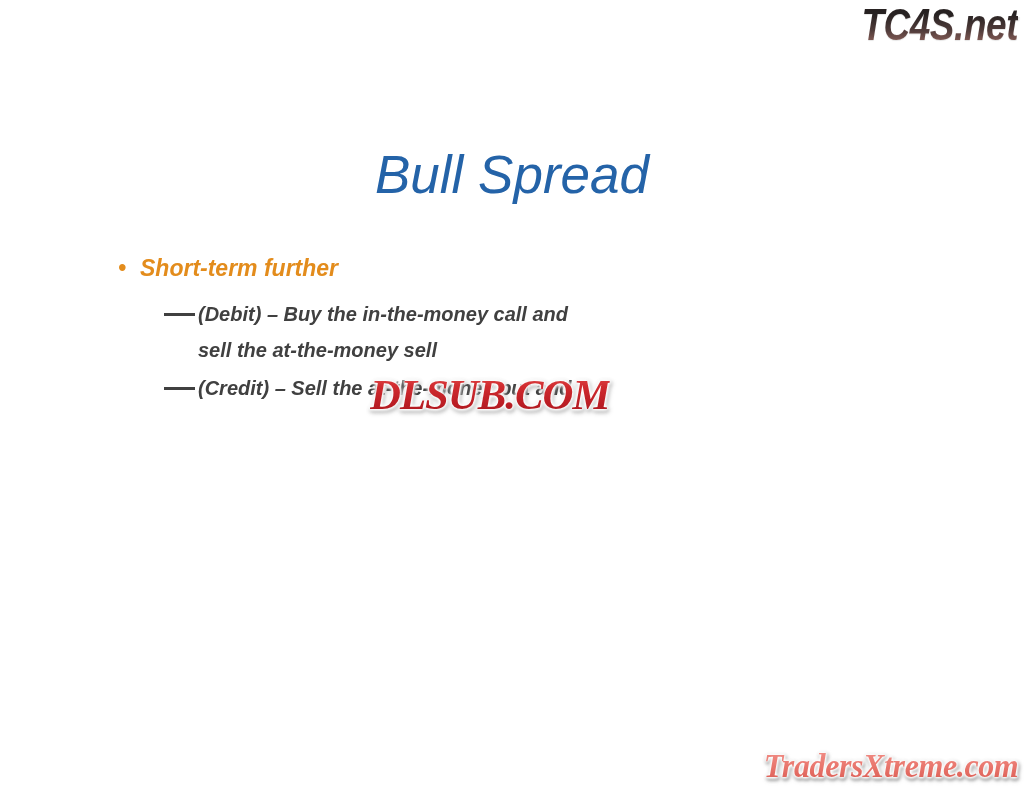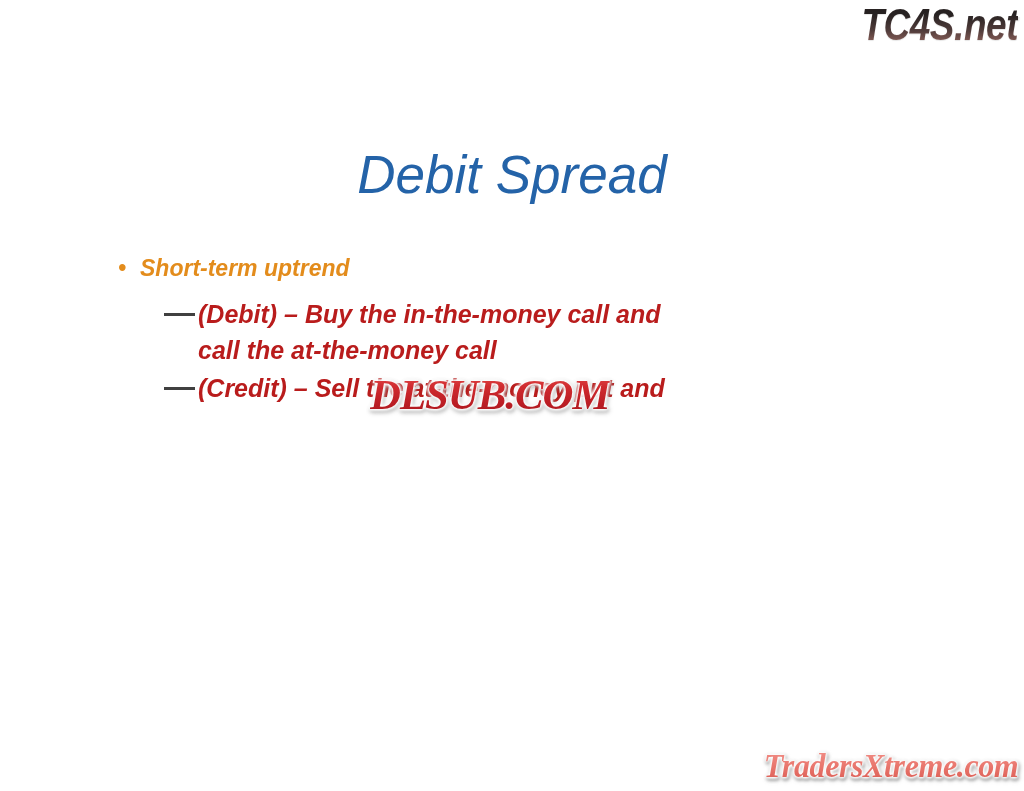--- a/index.html
+++ b/index.html
@@ -83,22 +83,22 @@
     color: #E38C1C;
     text-align: left;
   }
   .bullet-l1-text {
     white-space: nowrap;
   }
 
   .bullet-l2 {
     display: flex;
     align-items: flex-start;
-    color: #b91c1c;
-    font-size: 25px;
+    color: #404040;
+    font-size: 20px;
     font-weight: bold;
     line-height: 36px;
     margin-left: 46px;
     margin-bottom: 2px;
   }
   .dash-marker {
     flex: 0 0 34px;
     width: 34px;
     position: relative;
     height: 36px;
@@ -167,34 +167,34 @@
             drop-shadow(1.6px 2px 1.2px rgba(70,70,70,0.55));
   }
 </style>
 </head>
 <body>
 
 <div class="slide">
 
   <div class="brand-top">TC4S.net</div>
 
-  <h1 class="slide-title">Debit Spread</h1>
+  <h1 class="slide-title">Bull Spread</h1>
 
   <div class="body-block">
 
     <div class="bullet-l1">
       <span class="bullet-dot">•</span>
-      <span class="bullet-l1-text">Short-term uptrend</span>
+      <span class="bullet-l1-text">Short-term further</span>
     </div>
 
     <div class="bullet-l2">
       <span class="dash-marker"></span>
       <span class="bullet-l2-text">
         <span class="l2-line">(Debit) – Buy the in-the-money call and</span>
-        <span class="l2-line">call the at-the-money call</span>
+        <span class="l2-line">sell the at-the-money sell</span>
       </span>
     </div>
 
     <div class="bullet-l2">
       <span class="dash-marker"></span>
       <span class="bullet-l2-text">
         <span class="l2-line">(Credit) – Sell the at-the-money put and</span>
       </span>
     </div>
 

